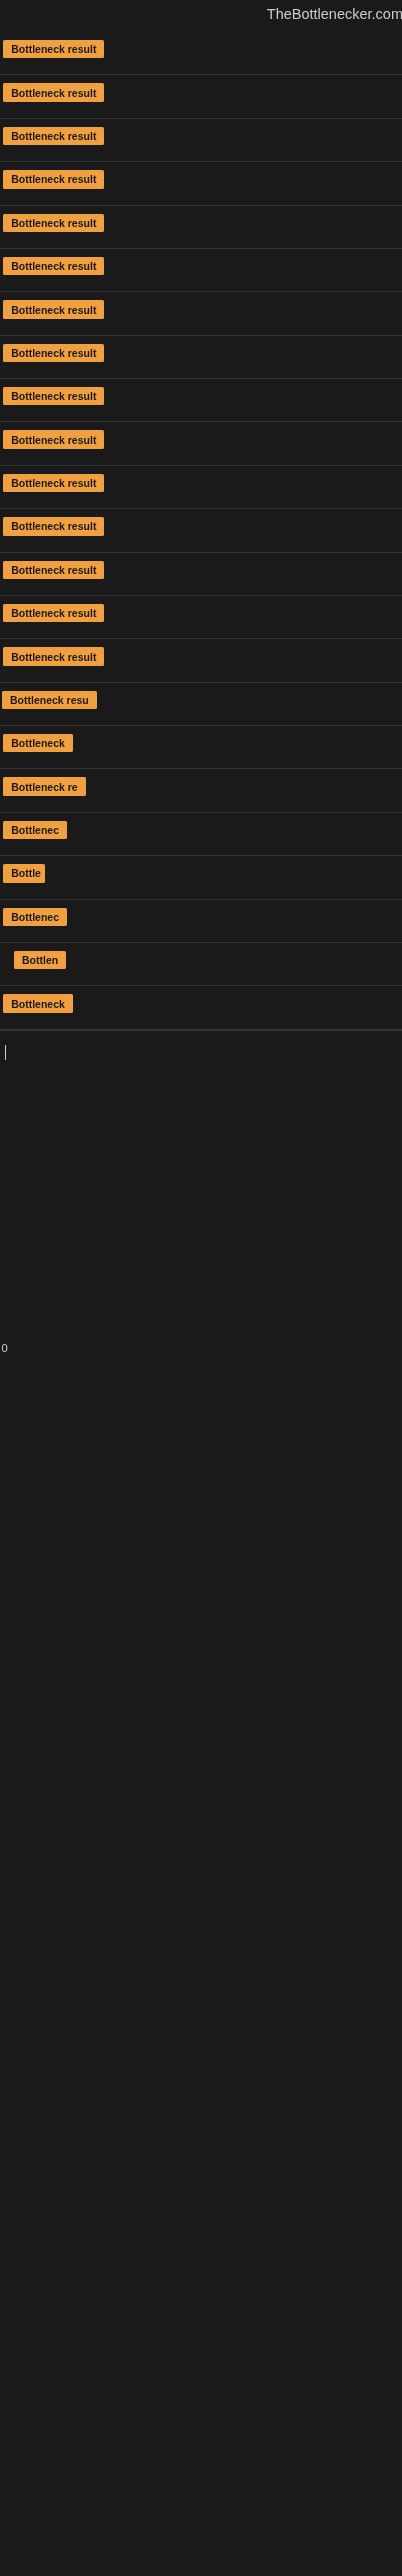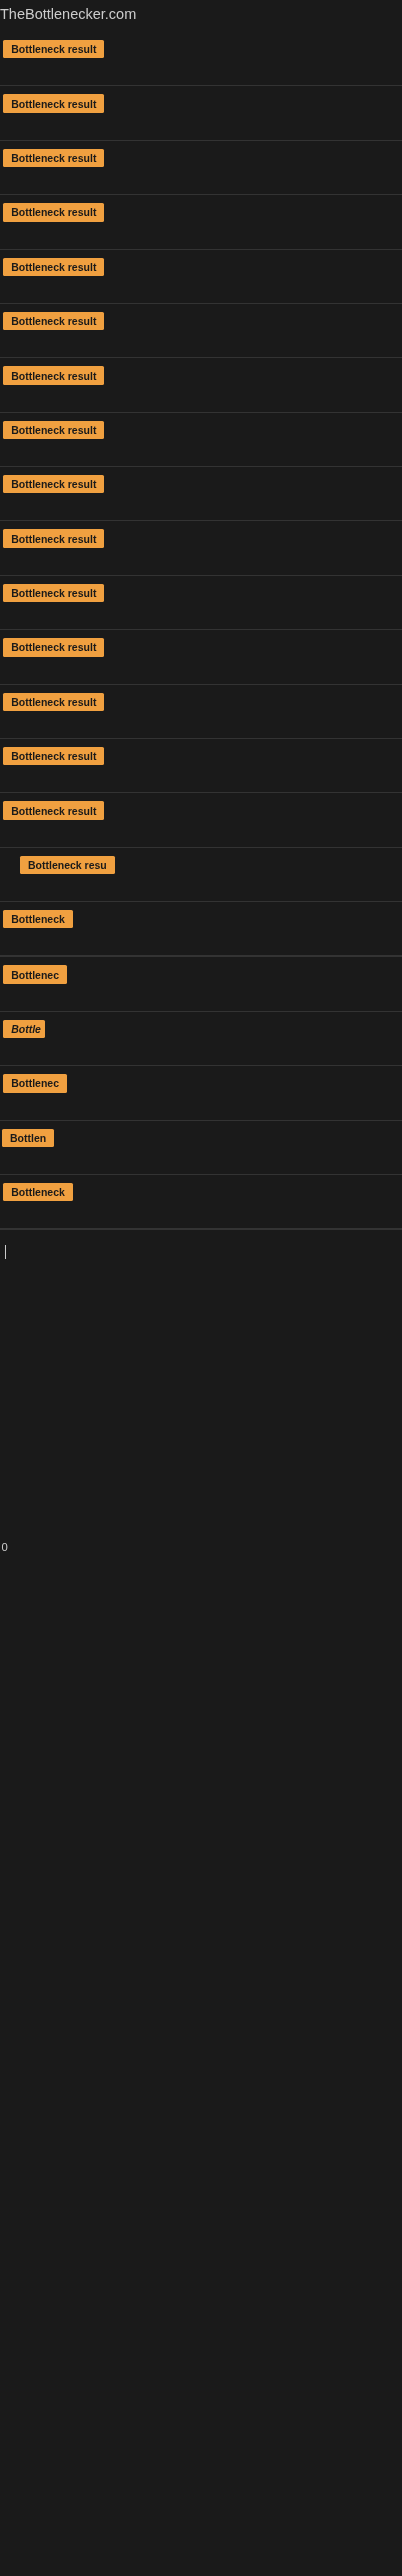--- a/index.html
+++ b/index.html
@@ -8,27 +8,27 @@
       box-sizing: border-box;
     }
     body {
       width: 403px;
       min-height: 2576px;
       background-color: #1a1a1a;
       font-family: Arial, sans-serif;
       position: relative;
     }
     #site-title {
-      text-align: left;
+      text-align: right;
       color: #cccccc;
       font-size: 14.5px;
       padding: 6.4px 0 9.7px 0;
     }
     .bottleneck-item {
-      margin-bottom: 16px;
+      margin-bottom: 5px;
       padding: 8px 0 8px 0;
     }
     .bottleneck-badge {
       display: inline-block;
       background-color: #f0a040;
       color: #1a1a1a;
       font-size: 10.5px;
       font-weight: bold;
       padding: 3.2px 8px;
       border-radius: 1.6px;
@@ -78,32 +78,33 @@
     <div class="bottleneck-item" style="padding-left: 3.2px;"><span class="bottleneck-badge" style="max-width: 125px; overflow: hidden;">Bottleneck result</span></div>
     <hr class="separator">
     <div class="bottleneck-item" style="padding-left: 3.2px;"><span class="bottleneck-badge" style="max-width: 125px; overflow: hidden;">Bottleneck result</span></div>
     <hr class="separator">
     <div class="bottleneck-item" style="padding-left: 3.2px;"><span class="bottleneck-badge" style="max-width: 125px; overflow: hidden;">Bottleneck result</span></div>
     <hr class="separator">
     <div class="bottleneck-item" style="padding-left: 3.2px;"><span class="bottleneck-badge" style="max-width: 125px; overflow: hidden;">Bottleneck result</span></div>
     <hr class="separator">
     <div class="bottleneck-item" style="padding-left: 3.2px;"><span class="bottleneck-badge" style="max-width: 125px; overflow: hidden;">Bottleneck result</span></div>
     <hr class="separator">
-    <div class="bottleneck-item" style="padding-left: 20px;"><span class="bottleneck-badge" style="max-width: 111px; overflow: hidden;">Bottleneck resu</span></div>
+    <div class="bottleneck-item" style="padding-left: 2px;"><span class="bottleneck-badge" style="max-width: 111px; overflow: hidden;">Bottleneck resu</span></div>
     <hr class="separator">
     <div class="bottleneck-item" style="padding-left: 3.2px;"><span class="bottleneck-badge" style="max-width: 76px; overflow: hidden;">Bottleneck</span></div>
     <hr class="separator">
+    <div class="bottleneck-item" style="padding-left: 3.2px;"><span class="bottleneck-badge" style="max-width: 95px; overflow: hidden;">Bottleneck re</span></div>
     <hr class="separator">
     <div class="bottleneck-item" style="padding-left: 3.2px;"><span class="bottleneck-badge" style="max-width: 71px; overflow: hidden;">Bottlenec</span></div>
     <hr class="separator">
-    <div class="bottleneck-item" style="padding-left: 3.2px; font-style: italic;"><span class="bottleneck-badge" style="max-width: 42px; overflow: hidden;">Bottle</span></div>
+    <div class="bottleneck-item" style="padding-left: 3.2px;"><span class="bottleneck-badge" style="max-width: 42px; overflow: hidden;">Bottle</span></div>
     <hr class="separator">
     <div class="bottleneck-item" style="padding-left: 3.2px;"><span class="bottleneck-badge" style="max-width: 71px; overflow: hidden;">Bottlenec</span></div>
     <hr class="separator">
-    <div class="bottleneck-item" style="padding-left: 2px;"><span class="bottleneck-badge" style="max-width: 58px; overflow: hidden;">Bottlen</span></div>
+    <div class="bottleneck-item" style="padding-left: 14px;"><span class="bottleneck-badge" style="max-width: 58px; overflow: hidden;">Bottlen</span></div>
     <hr class="separator">
     <div class="bottleneck-item" style="padding-left: 3.2px;"><span class="bottleneck-badge" style="max-width: 76px; overflow: hidden;">Bottleneck</span></div>
     <hr class="separator">
     <hr class="separator">
   </div>
 
 <div style="padding: 6.4px 0 0 3.2px;">
   <div id="cursor-line"></div>
 </div>
 

